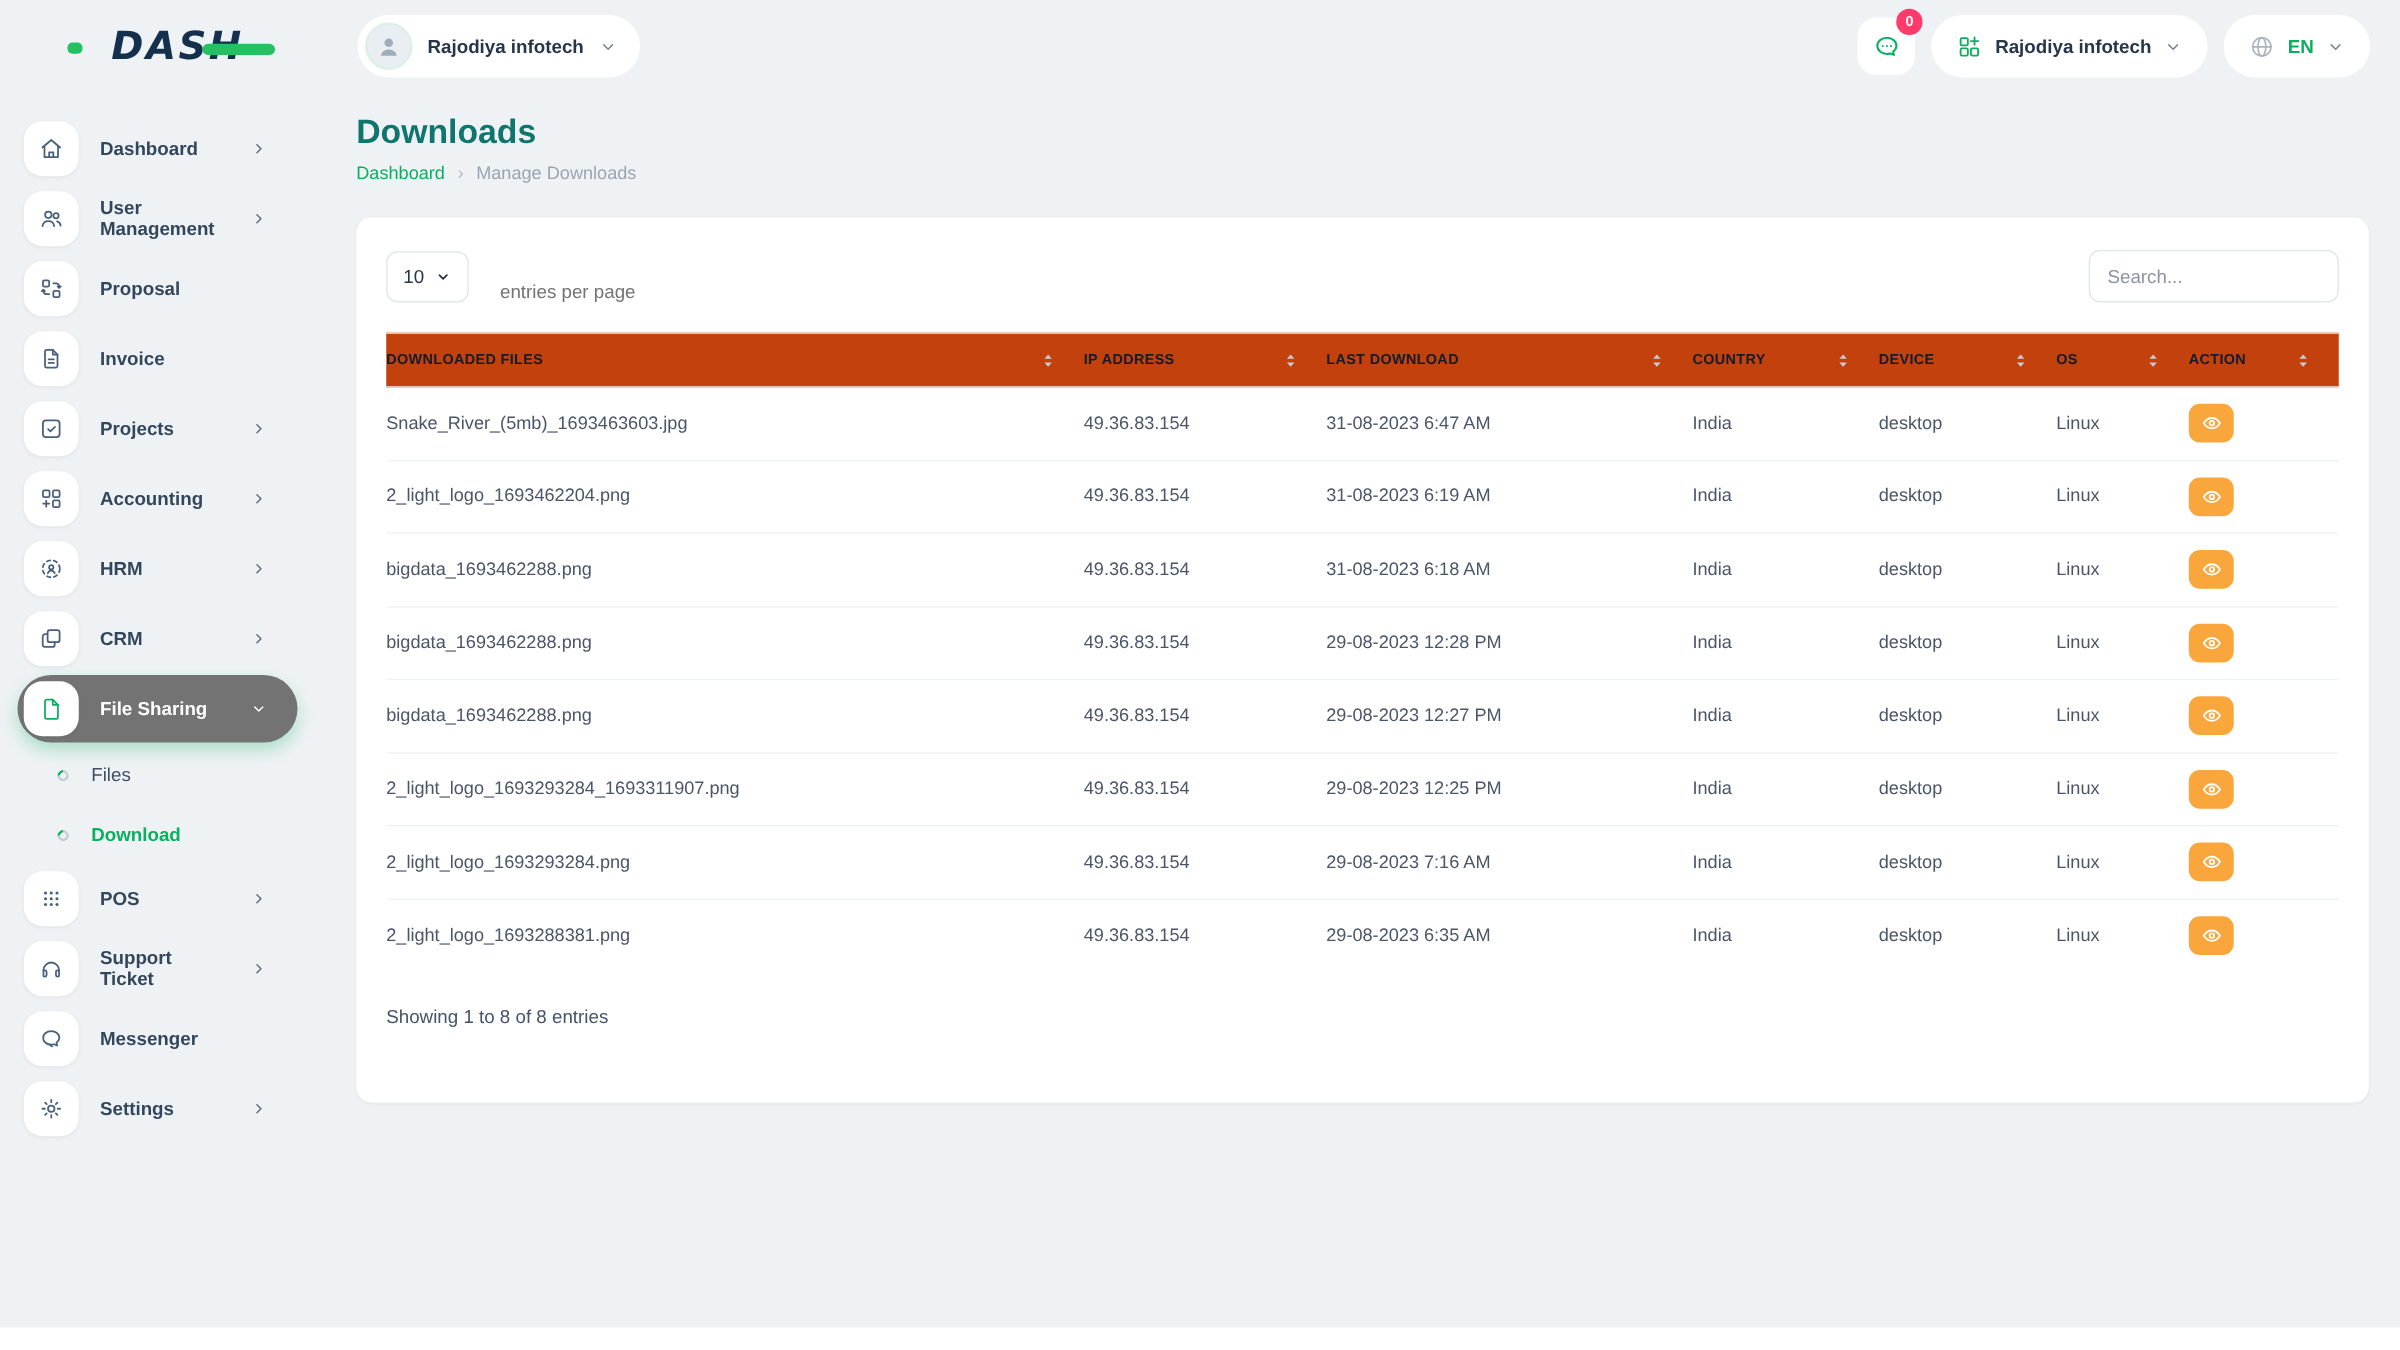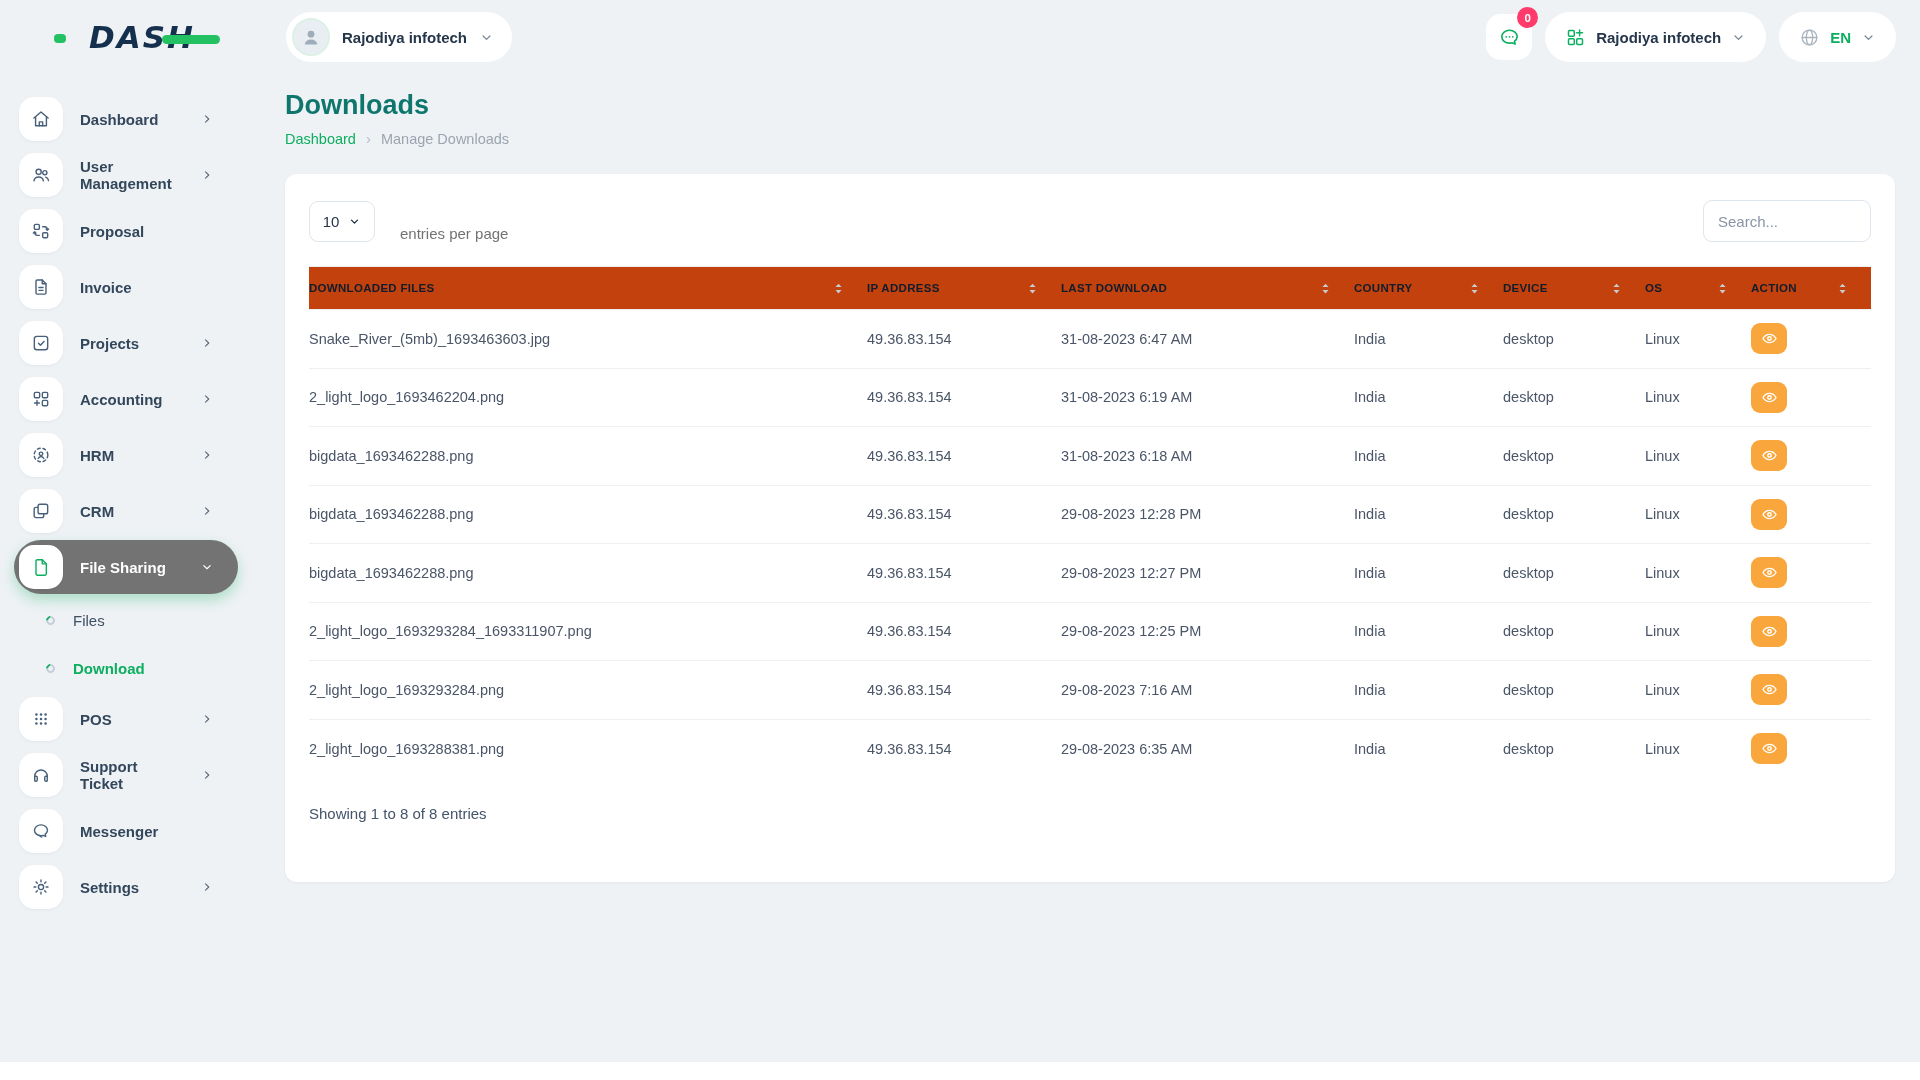--- a/index.html
+++ b/index.html
@@ -65,21 +65,21 @@
   .breadcrumb { margin-top:9px; font-size:14.5px; display:flex; align-items:center; gap:10px; }
   .breadcrumb .link { color:#0caf60; cursor:pointer; }
   .breadcrumb .sep { color:#b2bcc8; font-size:15px; }
   .breadcrumb .current { color:#9aa5b1; }
 
   .card { margin-top:27px; background:#fff; border-radius:12px; box-shadow:0 1px 3px rgba(16,24,40,.05); padding:26px 24px 60px 24px; }
   .controls { display:flex; align-items:flex-end; }
   .select-box { width:66px; height:41px; border:1px solid #dfe5ec; border-radius:9px; display:flex; align-items:center; justify-content:center; gap:9px; color:#25354a; cursor:pointer; }
   .select-box svg { width:13px; height:13px; stroke-width:2.4; color:#1f2c3d; }
   .entries-label { margin-left:25px; color:#737373; }
-  .search-input { margin-left:auto; width:168px; height:42px; border:1px solid #dfe5ec; border-radius:9px; padding:0 14px; font-size:15px; color:#33475c; outline:none; font-family:inherit; }
+  .search-input { margin-left:auto; width:200px; height:42px; border:1px solid #dfe5ec; border-radius:9px; padding:0 14px; font-size:15px; color:#33475c; outline:none; font-family:inherit; }
   .search-input::placeholder { color:#8a94a6; }
 
   .table { margin-top:24px; }
   .t-row { display:grid; grid-template-columns:558px 194px 293px 149px 142px 106px 1fr; align-items:center; }
   .t-head { background:#c2410c; height:44px; border-top:1px solid #eef1f4; border-bottom:1px solid #eef1f4; }
   .th-cell { display:flex; align-items:center; justify-content:space-between; padding-right:24px; font-size:11.5px; font-weight:700; letter-spacing:.3px; color:#111c2d; text-transform:uppercase; cursor:pointer; }
   .sorticon { width:9px; height:13px; fill:#c6cdd7; stroke:none; flex:none; }
   .t-body .t-row { height:58.5px; border-bottom:1px solid #eef1f4; font-size:14.5px; color:#4a5568; }
   .t-body .t-row:last-child { border-bottom:0; }
   .action-btn { width:36px; height:31px; border:none; border-radius:9px; background:#f9a63c; color:#fff; display:flex; align-items:center; justify-content:center; cursor:pointer; }

